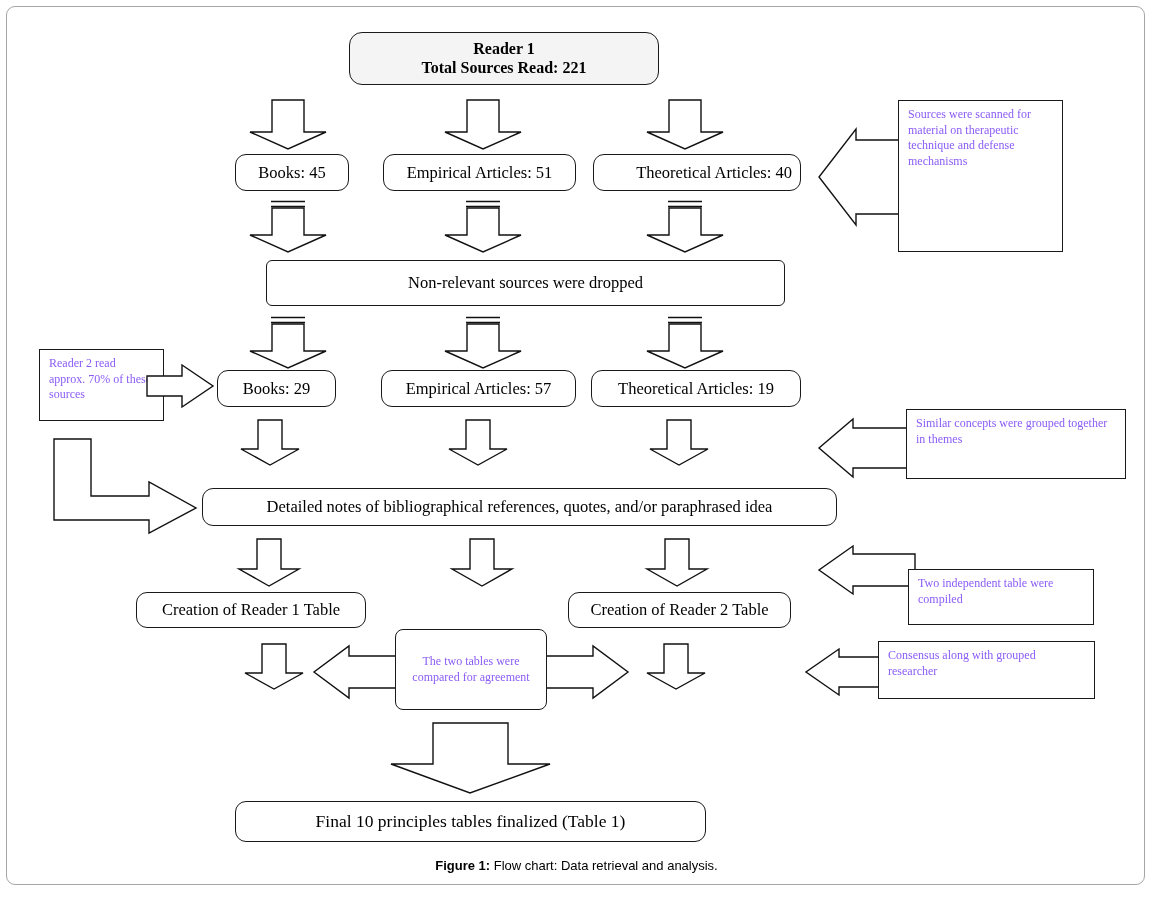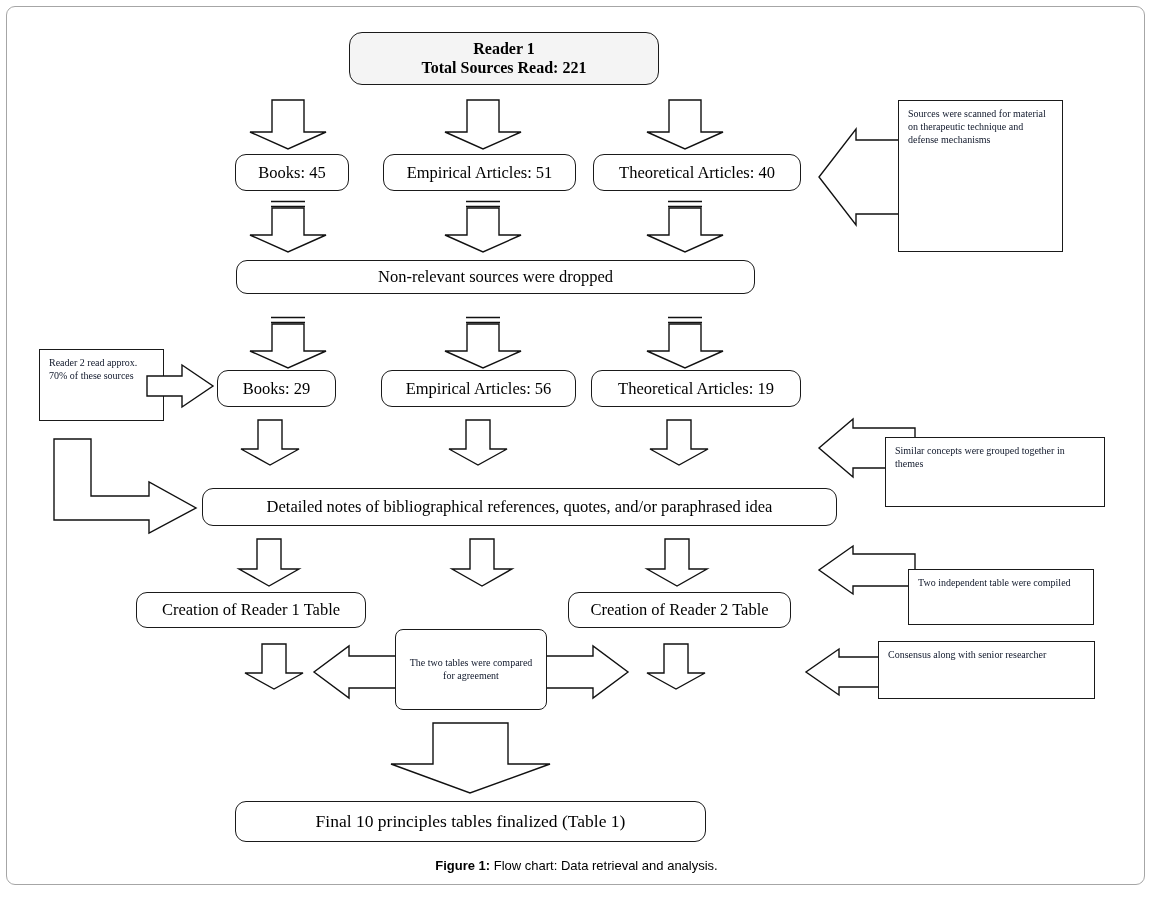--- a/index.html
+++ b/index.html
@@ -53,22 +53,22 @@
   .rbox.big {
     font-size: 17.5px;
   }
 
   
   .sqbox {
     position: absolute;
     box-sizing: border-box;
     border: 1.3px solid #1a1a1a;
     background: #ffffff;
-    color: #0f172a;
-    font-size: 10px;
+    color: #8b5cf6;
+    font-size: 12px;
     line-height: 1.30;
     padding: 6px 9px;
     display: flex;
     align-items: flex-start;
   }
   .sqbox.center {
     align-items: center;
     justify-content: center;
     text-align: center;
     line-height: 1.28;
@@ -128,21 +128,21 @@
   <svg class="arrow-svg" style="left:645px; top:99px;" width="80" height="52" viewBox="0 0 80 52">
     <path class="arrow-shape" d="M24,1 L56,1 L56,33 L78,33 L40,50 L2,33 L24,33 Z"></path>
   </svg>
 
   <div class="rbox" style="left:235px; top:154px; width:114px; height:37px;">
     <span>Books: 45</span>
   </div>
   <div class="rbox" style="left:383px; top:154px; width:193px; height:37px;">
     <span>Empirical Articles: 51</span>
   </div>
-  <div class="rbox" style="left:593px; top:154px; width:208px; height:37px;">
+  <div class="rbox" style="left:593px; top:154px; width:208px; height:37px;justify-content:flex-end;">
     <span>Theoretical Articles: 40</span>
   </div>
 
   <svg class="arrow-svg" style="left:818px; top:128px;" width="104" height="98" viewBox="0 0 104 98">
     <path class="arrow-shape" d="M103,12 L38,12 L38,1 L1,49 L38,97 L38,86 L103,86 Z"></path>
   </svg>
   <div class="sqbox" style="left:898px; top:100px; width:165px; height:152px;">
     <span>Sources were scanned for material on therapeutic technique and defense mechanisms</span>
   </div>
 
@@ -155,21 +155,21 @@
     <path class="arrow-shape" d="M24,9 L56,9 L56,36 L78,36 L40,53 L2,36 L24,36 Z"></path>
     <line class="arrow-bar" x1="23" y1="2.5" x2="57" y2="2.5"></line>
     <line class="arrow-bar" x1="23" y1="7.5" x2="57" y2="7.5"></line>
   </svg>
   <svg class="arrow-svg" style="left:645px; top:199px;" width="80" height="55" viewBox="0 0 80 55">
     <path class="arrow-shape" d="M24,9 L56,9 L56,36 L78,36 L40,53 L2,36 L24,36 Z"></path>
     <line class="arrow-bar" x1="23" y1="2.5" x2="57" y2="2.5"></line>
     <line class="arrow-bar" x1="23" y1="7.5" x2="57" y2="7.5"></line>
   </svg>
 
-  <div class="rbox" style="left:236px; top:260px; width:519px; height:34px;">
+  <div class="rbox" style="left:266px; top:260px; width:519px; height:46px;border-radius:6px;">
     <span>Non-relevant sources were dropped</span>
   </div>
 
   <svg class="arrow-svg" style="left:248px; top:315px;" width="80" height="55" viewBox="0 0 80 55">
     <path class="arrow-shape" d="M24,9 L56,9 L56,36 L78,36 L40,53 L2,36 L24,36 Z"></path>
     <line class="arrow-bar" x1="23" y1="2.5" x2="57" y2="2.5"></line>
     <line class="arrow-bar" x1="23" y1="7.5" x2="57" y2="7.5"></line>
   </svg>
   <svg class="arrow-svg" style="left:443px; top:315px;" width="80" height="55" viewBox="0 0 80 55">
     <path class="arrow-shape" d="M24,9 L56,9 L56,36 L78,36 L40,53 L2,36 L24,36 Z"></path>
@@ -190,30 +190,30 @@
   </svg>
 
   <svg class="arrow-svg" style="left:53px; top:438px;" width="145" height="96" viewBox="0 0 145 96">
     <path class="arrow-shape" d="M1,1 L38,1 L38,58 L96,58 L96,44 L143,70 L96,95 L96,82 L1,82 Z"></path>
   </svg>
 
   <div class="rbox" style="left:217px; top:370px; width:119px; height:37px;">
     <span>Books: 29</span>
   </div>
   <div class="rbox" style="left:381px; top:370px; width:195px; height:37px;">
-    <span>Empirical Articles: 56</span>
+    <span>Empirical Articles: 57</span>
   </div>
   <div class="rbox" style="left:591px; top:370px; width:210px; height:37px;">
     <span>Theoretical Articles: 19</span>
   </div>
 
   <svg class="arrow-svg" style="left:818px; top:418px;" width="98" height="60" viewBox="0 0 98 60">
     <path class="arrow-shape" d="M97,10 L35,10 L35,1 L1,30 L35,59 L35,50 L97,50 Z"></path>
   </svg>
-  <div class="sqbox" style="left:885px; top:409px; width:220px; height:70px;margin-top:28px;">
+  <div class="sqbox" style="left:906px; top:409px; width:220px; height:70px;">
     <span>Similar concepts were grouped together in themes</span>
   </div>
 
   <svg class="arrow-svg" style="left:239px; top:419px;" width="62" height="48" viewBox="0 0 62 48">
     <path class="arrow-shape" d="M19,1 L43,1 L43,30 L60,30 L31,46 L2,30 L19,30 Z"></path>
   </svg>
   <svg class="arrow-svg" style="left:447px; top:419px;" width="62" height="48" viewBox="0 0 62 48">
     <path class="arrow-shape" d="M19,1 L43,1 L43,30 L60,30 L31,46 L2,30 L19,30 Z"></path>
   </svg>
   <svg class="arrow-svg" style="left:648px; top:419px;" width="62" height="48" viewBox="0 0 62 48">
@@ -262,21 +262,21 @@
     <path class="arrow-shape" d="M19,1 L43,1 L43,30 L60,30 L31,46 L2,30 L19,30 Z"></path>
   </svg>
   <svg class="arrow-svg" style="left:645px; top:643px;" width="62" height="48" viewBox="0 0 62 48">
     <path class="arrow-shape" d="M19,1 L43,1 L43,30 L60,30 L31,46 L2,30 L19,30 Z"></path>
   </svg>
 
   <svg class="arrow-svg" style="left:805px; top:648px;" width="98" height="48" viewBox="0 0 98 48">
     <path class="arrow-shape" d="M97,9 L34,9 L34,1 L1,24 L34,47 L34,39 L97,39 Z"></path>
   </svg>
   <div class="sqbox" style="left:878px; top:641px; width:217px; height:58px;">
-    <span>Consensus along with senior researcher</span>
+    <span>Consensus along with grouped researcher</span>
   </div>
 
   <svg class="arrow-svg" style="left:389px; top:722px;" width="163" height="73" viewBox="0 0 163 73">
     <path class="arrow-shape" d="M44,1 L119,1 L119,42 L161,42 L81,71 L2,42 L44,42 Z"></path>
   </svg>
 
   <div class="rbox big" style="left:235px; top:801px; width:471px; height:41px;">
     <span>Final 10 principles tables finalized (Table 1)</span>
   </div>
 

